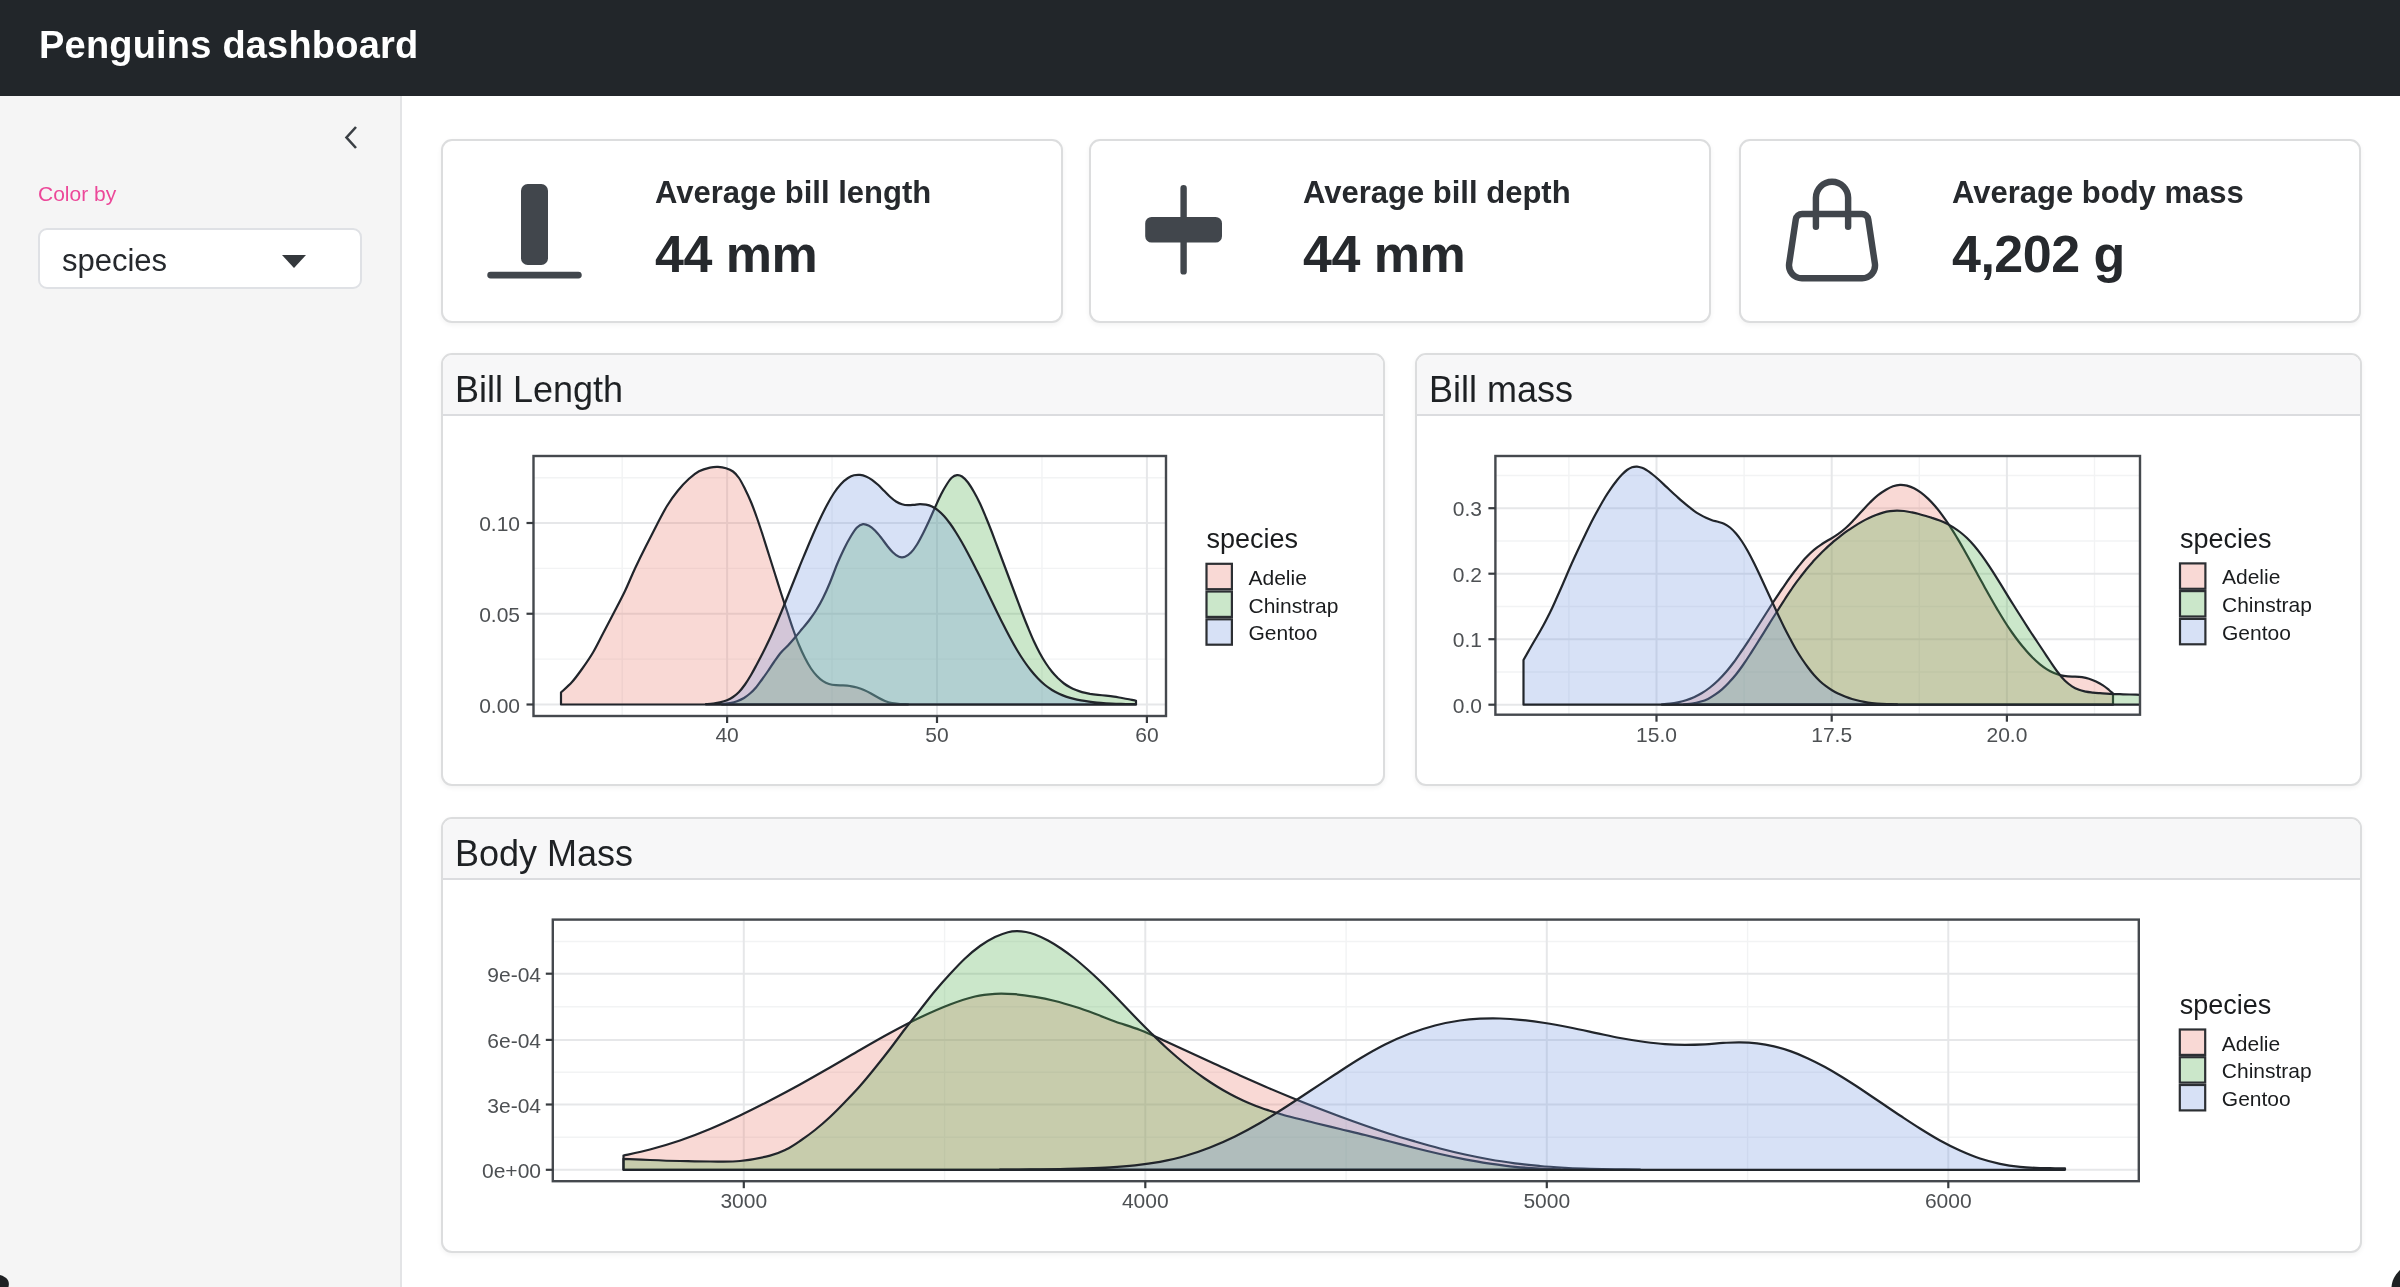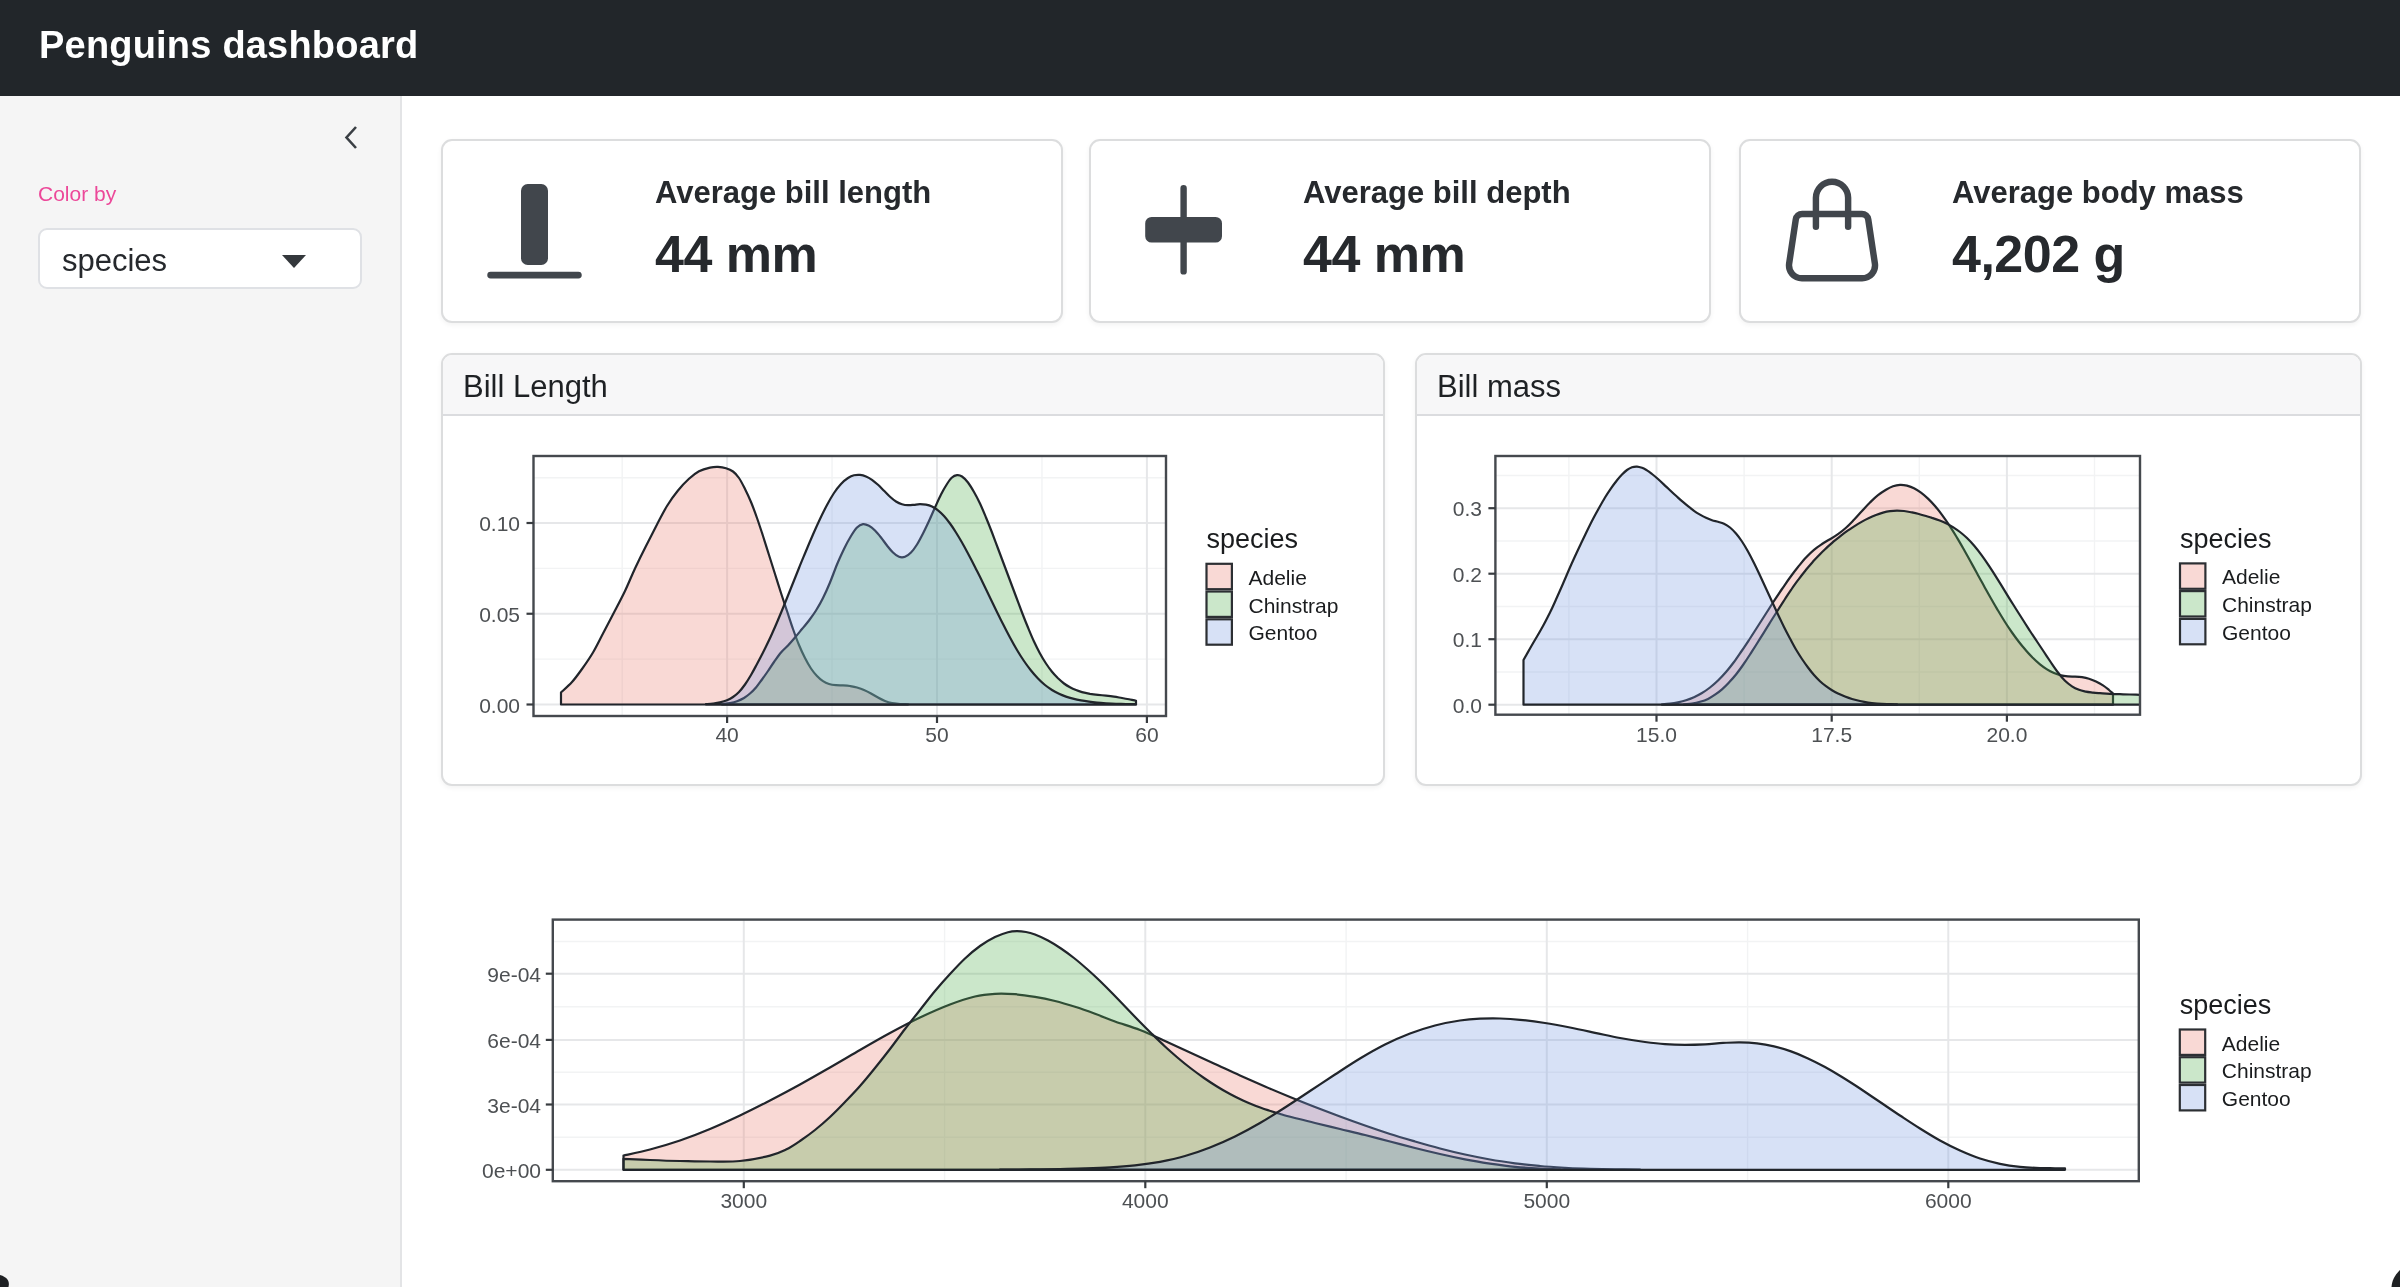--- a/index.html
+++ b/index.html
@@ -7,21 +7,21 @@
 #hdr { position:absolute; left:0; top:0; width:2400px; height:96px; background:#22262a; }
 #hdr span { position:absolute; left:39px; top:24px; font-size:38px; color:#ffffff; font-weight:700; letter-spacing:0.2px; }
 #sb { position:absolute; left:0; top:96px; width:402px; height:1191px; background:#f5f5f5; border-right:2px solid #e3e4e6; }
 #colorby { position:absolute; left:38px; top:182px; font-size:21px; color:#ec4899; }
 #sel { position:absolute; left:38px; top:228px; width:324px; height:61px; background:#fff; border:2px solid #dfe1e5; border-radius:9px; }
 #sel span { position:absolute; left:22px; top:13px; font-size:31px; color:#26292d; }
 #sel .caret { position:absolute; right:54px; top:25px; width:0; height:0; border-left:12px solid transparent; border-right:12px solid transparent; border-top:13px solid #34383c; }
 .vbox { position:absolute; background:#fff; border:2px solid #dcddde; border-radius:11px; box-shadow:0 2px 5px rgba(0,0,0,0.05); }
 .card { position:absolute; background:#fff; border:2px solid #dcddde; border-radius:11px; overflow:hidden; box-shadow:0 2px 5px rgba(0,0,0,0.05); }
 .card-hd { background:#f7f7f8; border-bottom:2px solid #dbdcdf; position:relative; }
-.card-hd span { position:absolute; left:20px; top:14px; font-size:31px; color:#1e2124; }
+.card-hd span { position:absolute; left:12px; top:14px; font-size:36px; color:#1e2124; }
 #overlay { position:absolute; left:0; top:0; }
 </style></head>
 <body>
 <div id="page">
   <div id="hdr">
       <span>Penguins dashboard</span>
     </div>
   <div id="sb"></div>
   <div id="colorby">Color by</div>
   <div id="sel">
@@ -33,20 +33,25 @@
 <div class="vbox" style="left:1739px;top:139px;width:622px;height:184px;"></div>
 
 <div class="card" style="left:441px;top:353px;width:944px;height:433px;">
   <div class="card-hd" style="height:61px;">
         <span>Bill Length</span>
       </div>
 </div>
 <div class="card" style="left:1415px;top:353px;width:947px;height:433px;">
   <div class="card-hd" style="height:61px;">
         <span>Bill mass</span>
+      </div>
+</div>
+<div class="card" style="left:441px;top:817px;width:1921px;height:436px;">
+  <div class="card-hd" style="height:61px;">
+        <span>Body Mass</span>
       </div>
 </div>
   <svg id="overlay" width="2400" height="1287" viewBox="0 0 2400 1287">
   <g transform="translate(480.5,177.2) scale(6.75)" fill="#41464c">
         <rect width="4" height="12" x="6" y="1" rx="1"></rect>
         <path d="M1.5 14a.5.5 0 0 0 0 1h13a.5.5 0 0 0 0-1h-13z"></path>
       </g>
 <g transform="translate(1132.4,178.6) scale(6.4)" fill="#41464c">
         <path d="M8 1a.5.5 0 0 1 .5.5V6h-1V1.5A.5.5 0 0 1 8 1zm0 14a.5.5 0 0 1-.5-.5V10h1v4.5a.5.5 0 0 1-.5.5zM2 7a1 1 0 0 1 1-1h10a1 1 0 0 1 1 1v2a1 1 0 0 1-1 1H3a1 1 0 0 1-1-1V7z"></path>
       </g>

